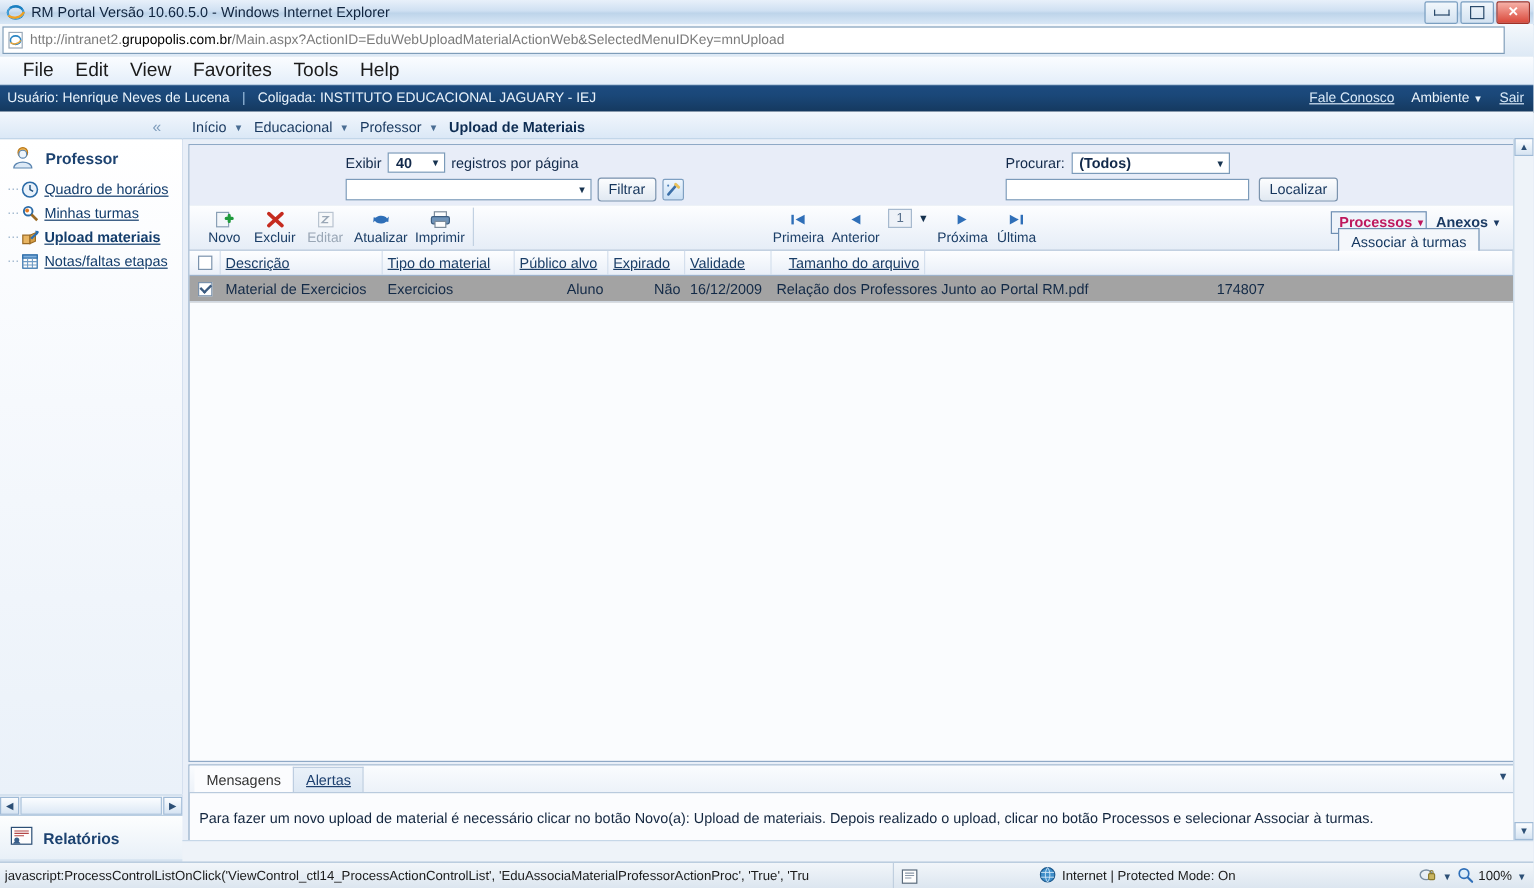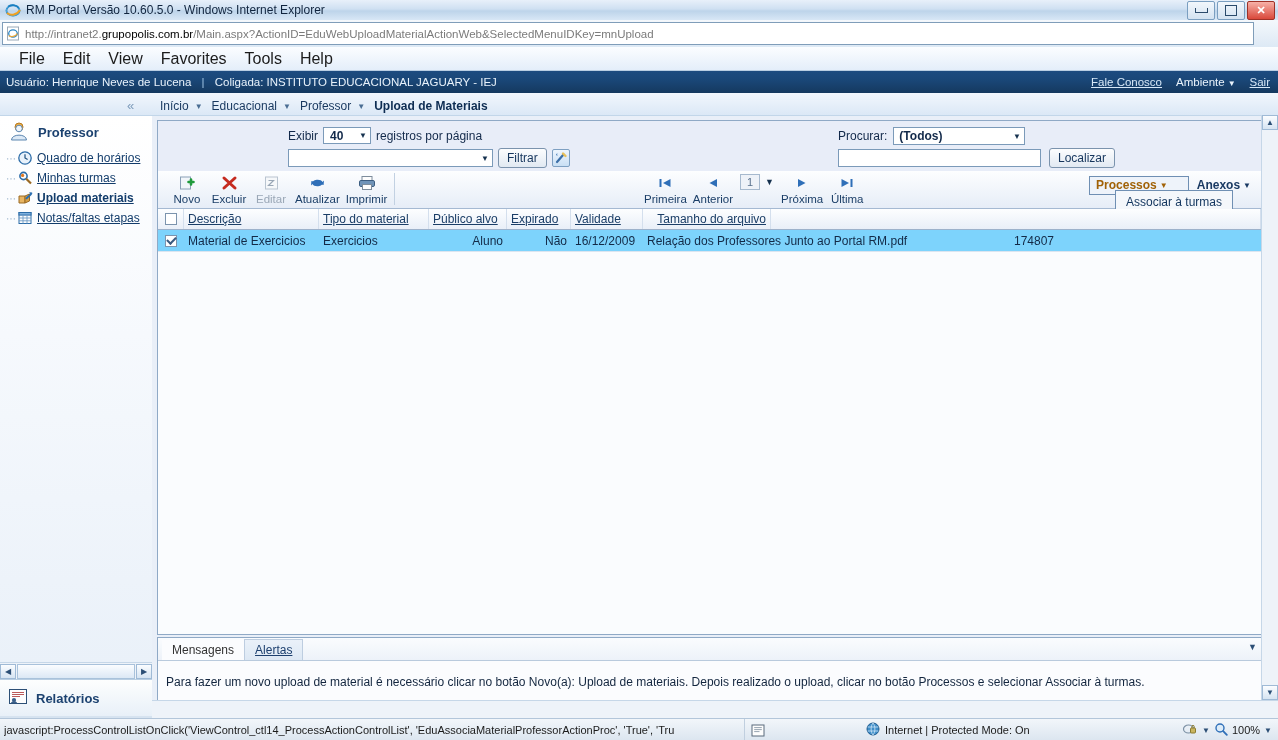--- a/index.html
+++ b/index.html
@@ -202,21 +202,21 @@
   }
   .pagearrow{color:#16324f;font-size:9px;margin-left:5px;}
 
   
   .procbar{
     position:absolute;right:1px;top:50px;display:flex;align-items:center;gap:0px;
     height:22px;
   }
   .proc-btn{
     border:1px solid #6f8fb3;background:#eef3fa;
-    font-size:12px;font-weight:bold;color:#a16207;padding:2px 20px 2px 6px;
+    font-size:12px;font-weight:bold;color:#be185d;padding:2px 0 2px 6px;
     display:flex;align-items:center;cursor:pointer;box-sizing:border-box;height:19px;
   }
   .anexos-btn{
     font-size:12px;font-weight:bold;color:#1a3a63;padding:2px 8px;display:flex;align-items:center;cursor:pointer;
   }
   .proc-menu{
     position:absolute;right:30px;top:69px;
     background:#f4f7fb;border:1px solid #6f8fb3;
     padding:4px 10px;font-size:12px;color:#12355e;white-space:nowrap;cursor:pointer;
   }
@@ -228,21 +228,21 @@
     background:linear-gradient(to bottom,#fdfeff,#e9eff8);
     border-bottom:1px solid #9db2cb;
   }
   .grid-head .th{
     font-size:12px;color:#1b3e67;text-decoration:underline;cursor:pointer;
     padding:0 4px;box-sizing:border-box;white-space:nowrap;
     border-right:1px solid #d4dfed;height:20px;display:flex;align-items:center;
   }
   .grid-head .th.chk{text-decoration:none;justify-content:center;}
   .grid-row{
-    display:flex;align-items:center;height:21px;background:#7dd3fc;
+    display:flex;align-items:center;height:21px;background:#a3a3a3;
     border-bottom:1px solid #dbe5f0;
   }
   .grid-row .td{
     font-size:12px;color:#132a47;padding:0 4px;box-sizing:border-box;white-space:nowrap;
     height:21px;display:flex;align-items:center;
   }
   .td.num,.th.num{justify-content:flex-end;}
   .td.ctr,.th.ctr{justify-content:flex-end;}
   .cbox{
     width:12px;height:12px;border:1px solid #7b93ad;background:#fff;

